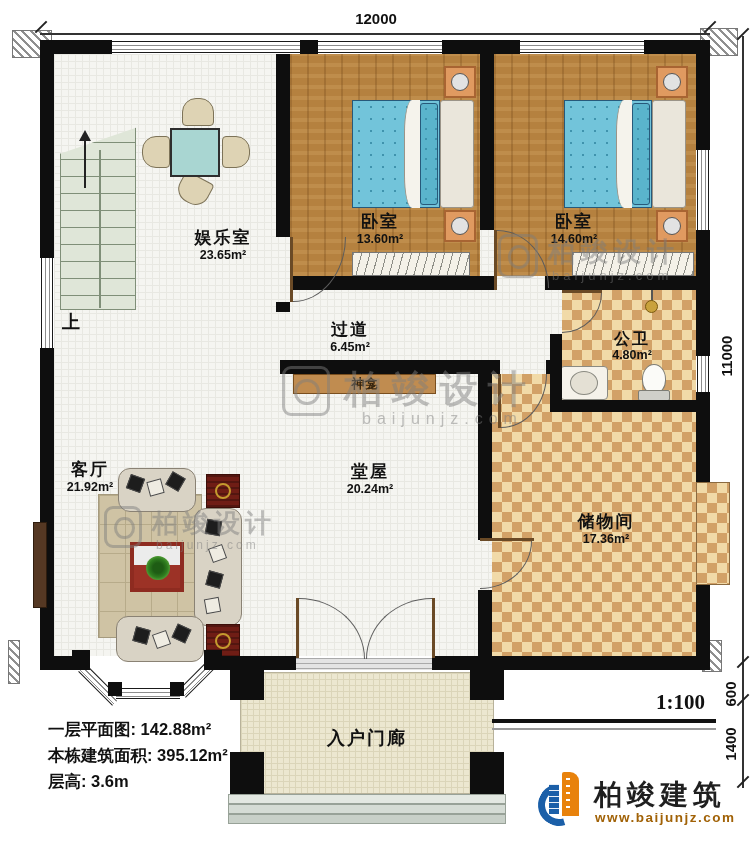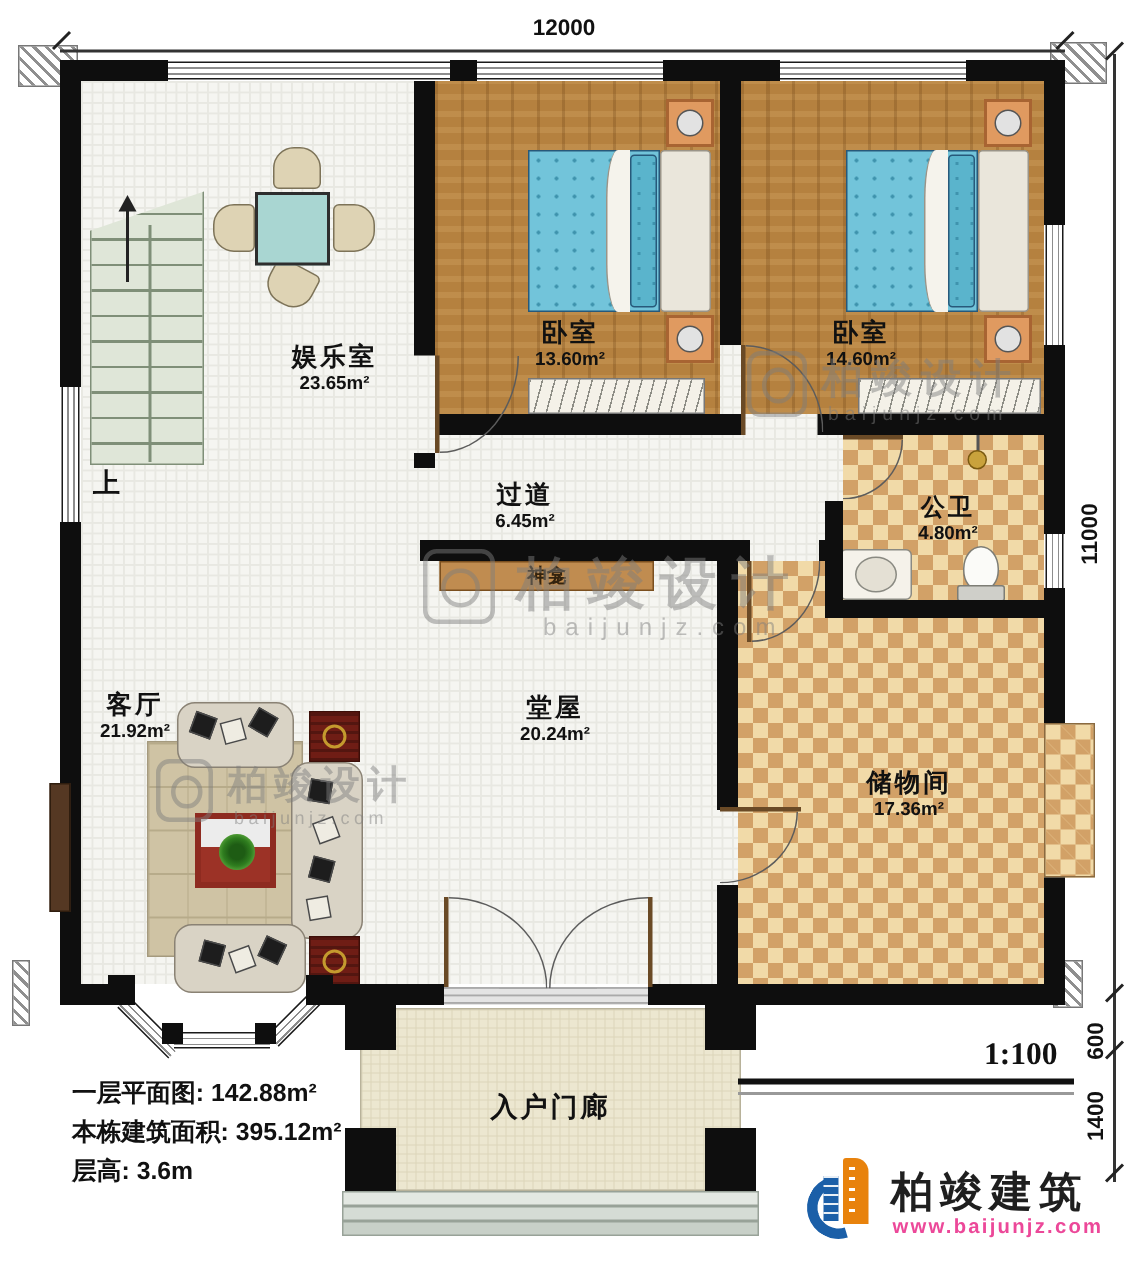--- a/index.html
+++ b/index.html
@@ -281,15 +281,15 @@
   <div class="abs" style="left:492px;top:719px;width:224px;height:4px;background:#111;z-index:40;"></div>
   <div class="abs" style="left:492px;top:728px;width:224px;height:1.5px;background:#999;z-index:40;"></div>
 
   <div class="abs" style="left:538px;top:772px;width:52px;height:60px;z-index:40;">
     <div class="abs" style="left:0;top:12px;width:42px;height:42px;border:7px solid transparent;border-left-color:#1b5fa8;border-bottom-color:#1b5fa8;border-radius:50%;transform:rotate(28deg);"></div>
     <div class="abs" style="left:11px;top:12px;width:10px;height:30px;background:#1b5fa8;background-image:repeating-linear-gradient(to bottom,rgba(255,255,255,.9) 0 1.5px,transparent 1.5px 6px);"></div>
     <div class="abs" style="left:24px;top:0;width:17px;height:44px;background:#e8820c;border-radius:2px 9px 0 0;"></div>
     <div class="abs" style="left:28px;top:6px;width:4px;height:32px;background:repeating-linear-gradient(to bottom,#fff 0 2px,transparent 2px 7px);"></div>
   </div>
   <div class="abs" style="left:594px;top:776px;font-size:28px;font-weight:900;letter-spacing:5px;color:#1f1f1f;z-index:40;">柏竣建筑</div>
-  <div class="abs" style="left:595px;top:810px;font-size:13.5px;font-weight:bold;letter-spacing:1.5px;color:#ec4899;z-index:40;">www.baijunjz.com</div>
+  <div class="abs" style="left:595px;top:810px;font-size:13.5px;font-weight:bold;letter-spacing:1.5px;color:#a16207;z-index:40;">www.baijunjz.com</div>
 
 </div>
 
 </body></html>

